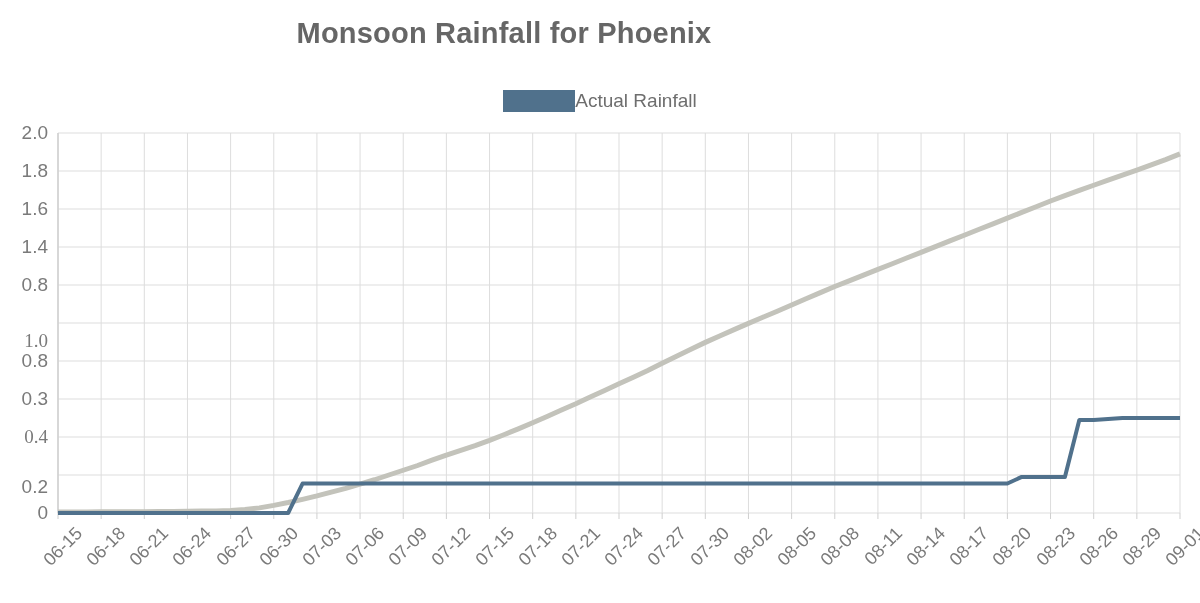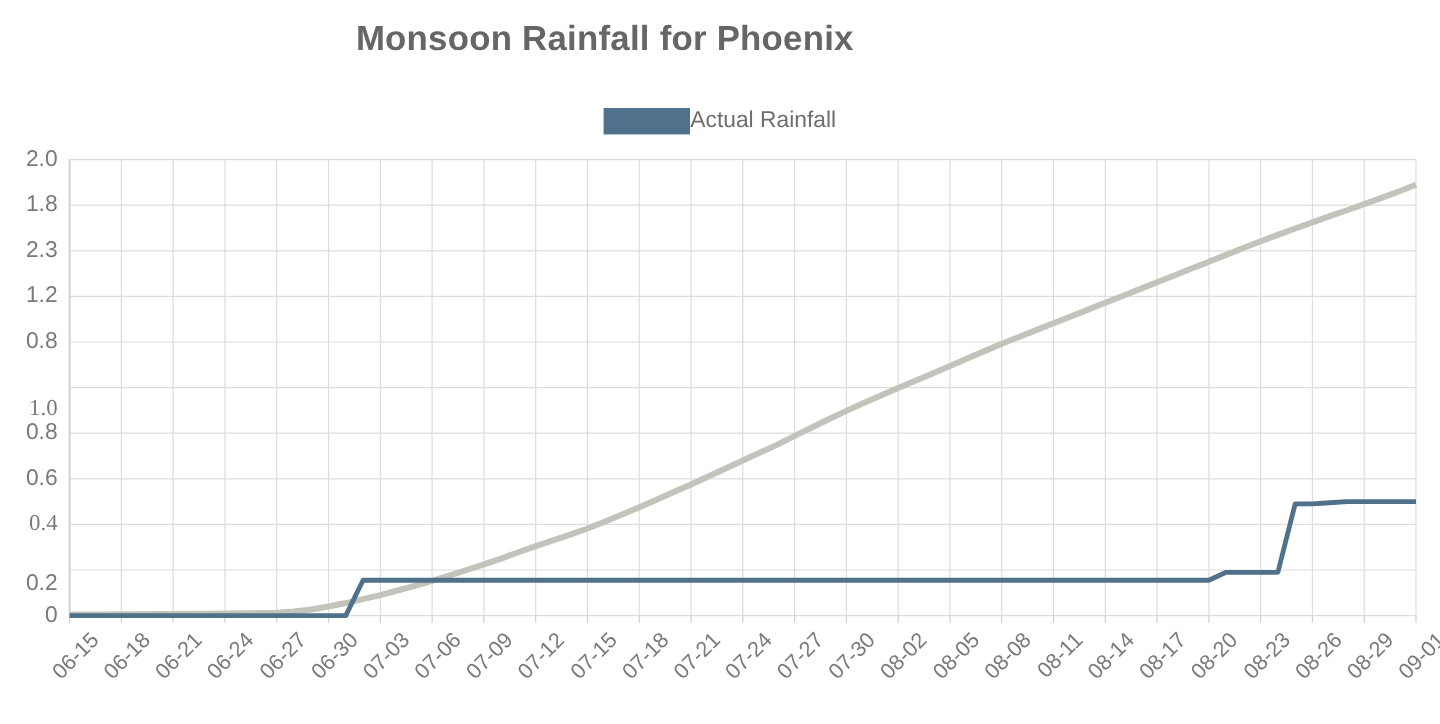--- a/index.html
+++ b/index.html
@@ -112,26 +112,26 @@
     <div class="legend-entry">
       <span class="legend-swatch" style="background: rgb(80, 113, 140);"></span>
       <span class="legend-label">Actual Rainfall</span>
     </div>
   </div>
 
   <div id="y-axis-labels">
       <div class="y-tick-label" style="top: 380px;">0</div>
       <div class="y-tick-label" style="top: 354px;">0.2</div>
       <div class="y-tick-label" style="top: 304px; font-family: Liberation Serif, serif;">0.4</div>
-      <div class="y-tick-label" style="top: 266px;">0.6</div>
+      <div class="y-tick-label" style="top: 266px;">0.3</div>
       <div class="y-tick-label" style="top: 228px;">0.8</div>
       <div class="y-tick-label" style="top: 208px; font-family: Liberation Serif, serif;">1.0</div>
       <div class="y-tick-label" style="top: 152px;">0.8</div>
-      <div class="y-tick-label" style="top: 114px;">1.2</div>
-      <div class="y-tick-label" style="top: 76px;">2.3</div>
+      <div class="y-tick-label" style="top: 114px;">1.4</div>
+      <div class="y-tick-label" style="top: 76px;">1.6</div>
       <div class="y-tick-label" style="top: 38px;">1.8</div>
       <div class="y-tick-label" style="top: 0px;">2.0</div>
     </div>
 
   <div id="plot-area">
     <svg id="plot-svg" viewBox="0 0 1122 380" preserveAspectRatio="none">
       <g id="grid-group">
           <line x1="0" x2="1122" y1="380" y2="380" stroke="#DDDDDD" stroke-width="1"></line>
           <line x1="0" x2="1122" y1="342" y2="342" stroke="#DDDDDD" stroke-width="1"></line>
           <line x1="0" x2="1122" y1="304" y2="304" stroke="#DDDDDD" stroke-width="1"></line>

